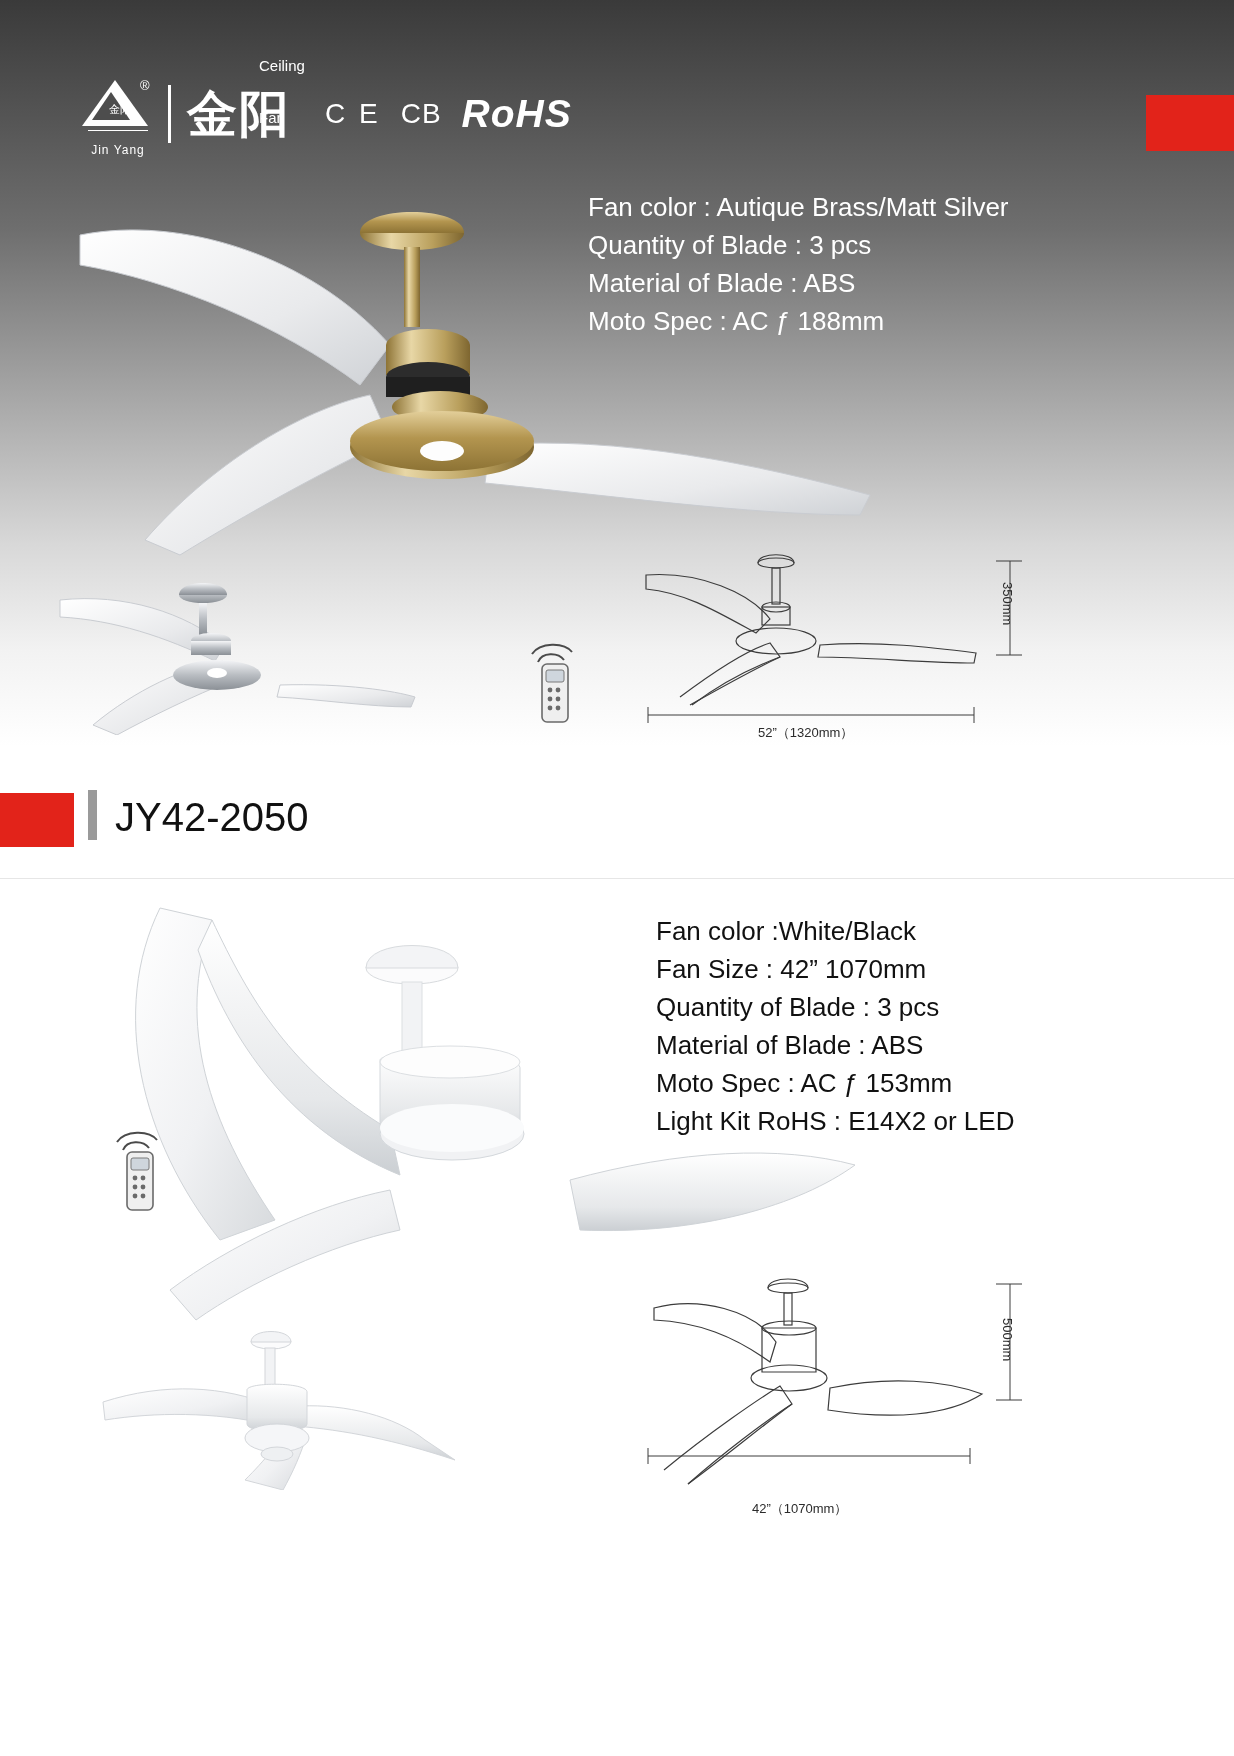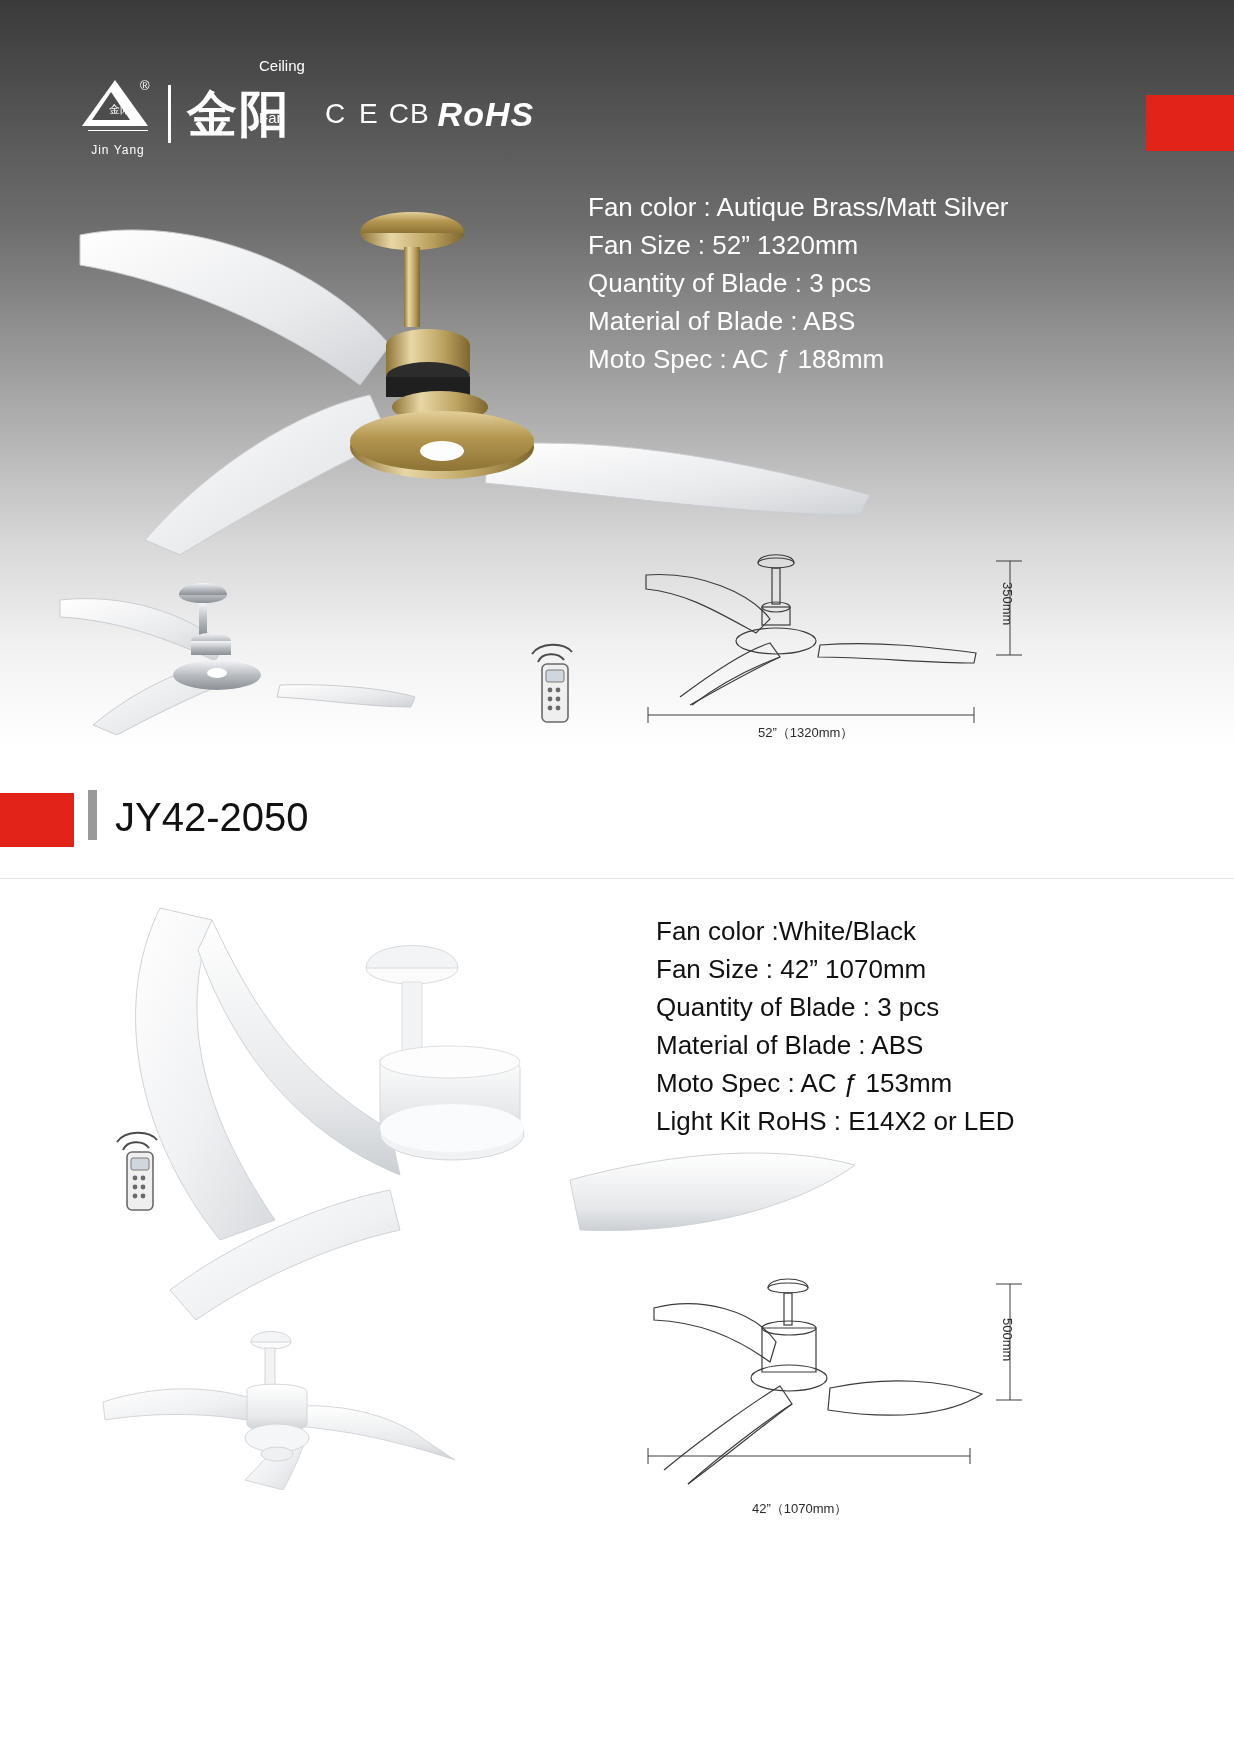--- a/index.html
+++ b/index.html
@@ -48,25 +48,25 @@
   .logo-div{width:3px;height:58px;background:#ffffff;margin:0 16px 0 12px;}
   .logo-cn-big{
     color:#ffffff;font-size:50px;font-weight:700;line-height:52px;letter-spacing:2px;
     position:relative;
   }
   .logo-sub{
     position:absolute;left:72px;bottom:-4px;color:#ffffff;font-size:15px;font-weight:400;letter-spacing:0;
   }
   .certs{
     margin-left:34px;color:#ffffff;font-size:30px;font-weight:700;font-style:italic;
-    letter-spacing:1px;display:flex;align-items:center;gap:8px;
+    letter-spacing:1px;display:flex;align-items:center;gap:20px;
   }
   .cert-ce{font-style:normal;font-weight:400;font-size:28px;letter-spacing:3px;}
   .cert-cb{font-style:normal;font-weight:400;font-size:28px;letter-spacing:1px;}
-  .cert-rohs{font-style:italic;font-weight:700;font-size:34px;}
+  .cert-rohs{font-style:italic;font-weight:700;font-size:39px;}
 
   
   .model-top{
     position:absolute;right:90px;top:98px;display:flex;align-items:center;
   }
   .model-top .txt{color:#ffffff;font-size:42px;letter-spacing:0px;}
   .model-top .whitebar{width:10px;height:48px;background:#ffffff;margin-left:22px;}
   .red-block-top{position:absolute;right:0;top:95px;width:88px;height:56px;background:#e2231a;}
 
   
@@ -116,21 +116,20 @@
         <span class="cert-ce">C E</span>
         <span class="cert-cb">CB</span>
         <span class="cert-rohs">RoHS</span>
       </div>
     </div>
 
     <div class="red-block-top"></div>
 
     <div class="spec-top">
       <div>Fan color : Autique Brass/Matt Silver</div>
-      <div>Fan Size : 52”  1320mm</div>
       <div>Quantity of Blade : 3 pcs</div>
       <div>Material of Blade : ABS</div>
       <div>Moto Spec : AC  ƒ 188mm</div>
     </div>
 
     <svg class="art" style="left:60px;top:195px;" width="850" height="380" viewBox="0 0 850 380">
       <defs>
         <linearGradient id="bladeG" x1="0" y1="0" x2="1" y2="1">
           <stop offset="0%" stop-color="#ffffff"></stop>
             <stop offset="60%" stop-color="#e9eaec"></stop>

